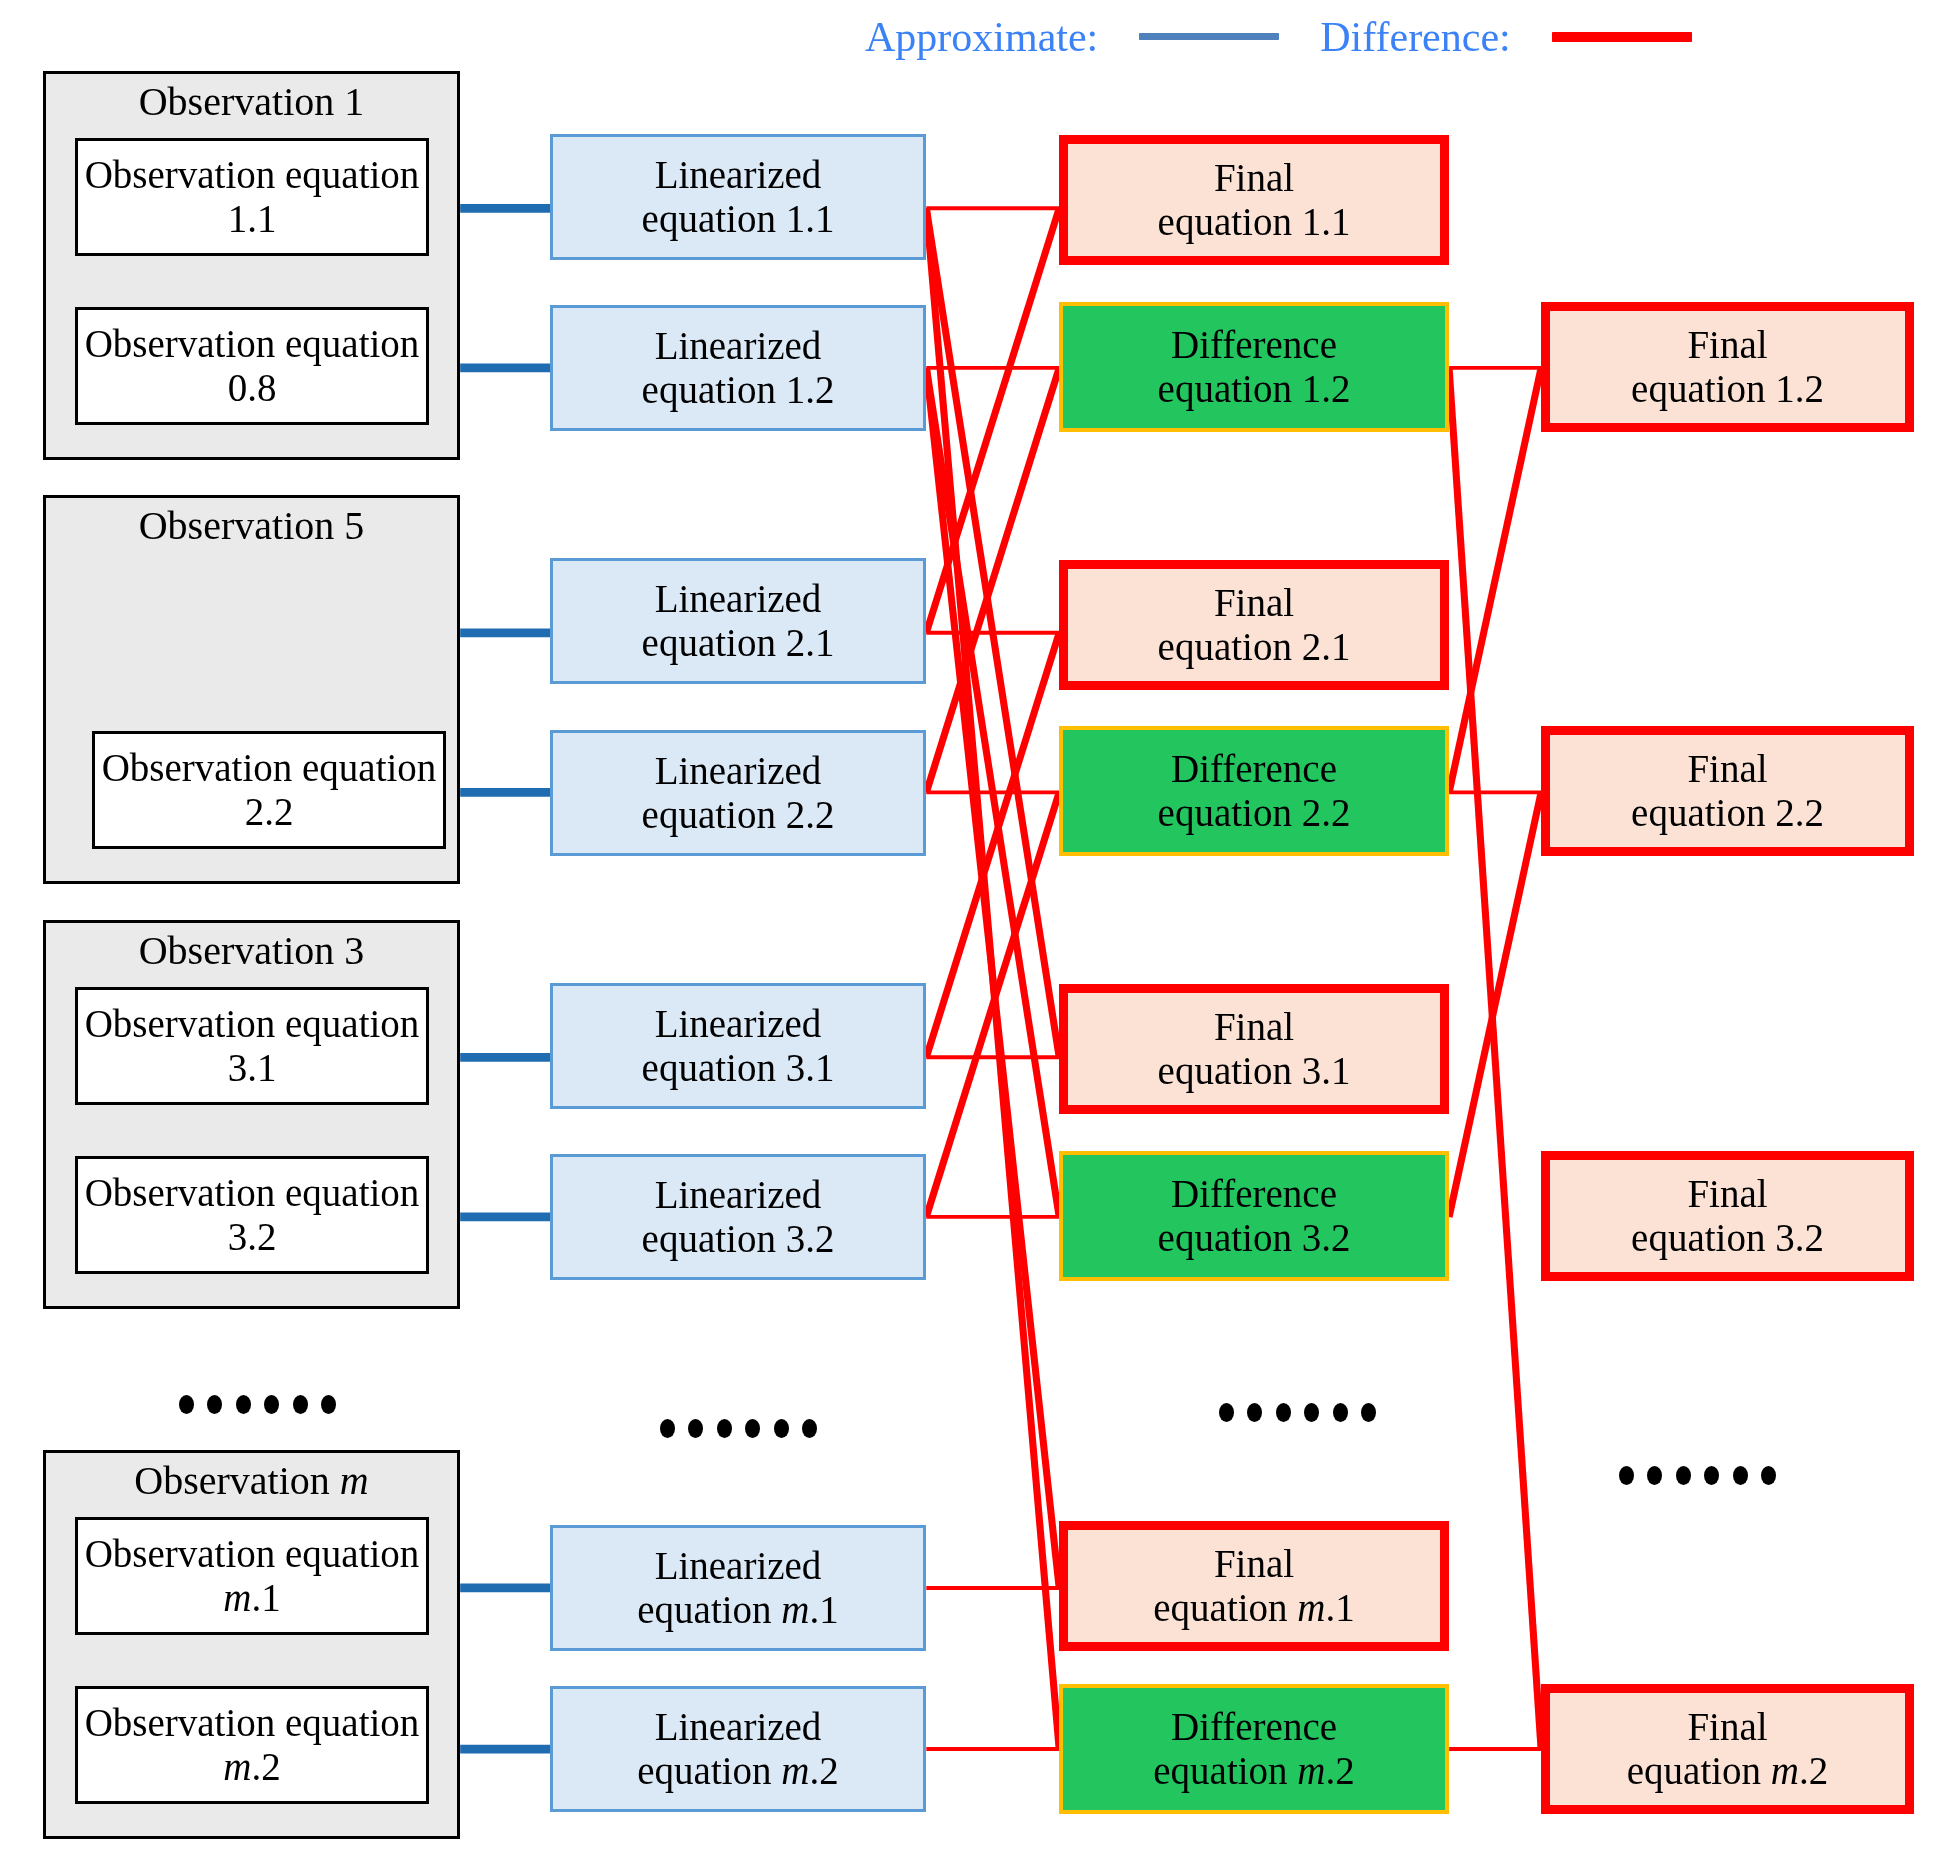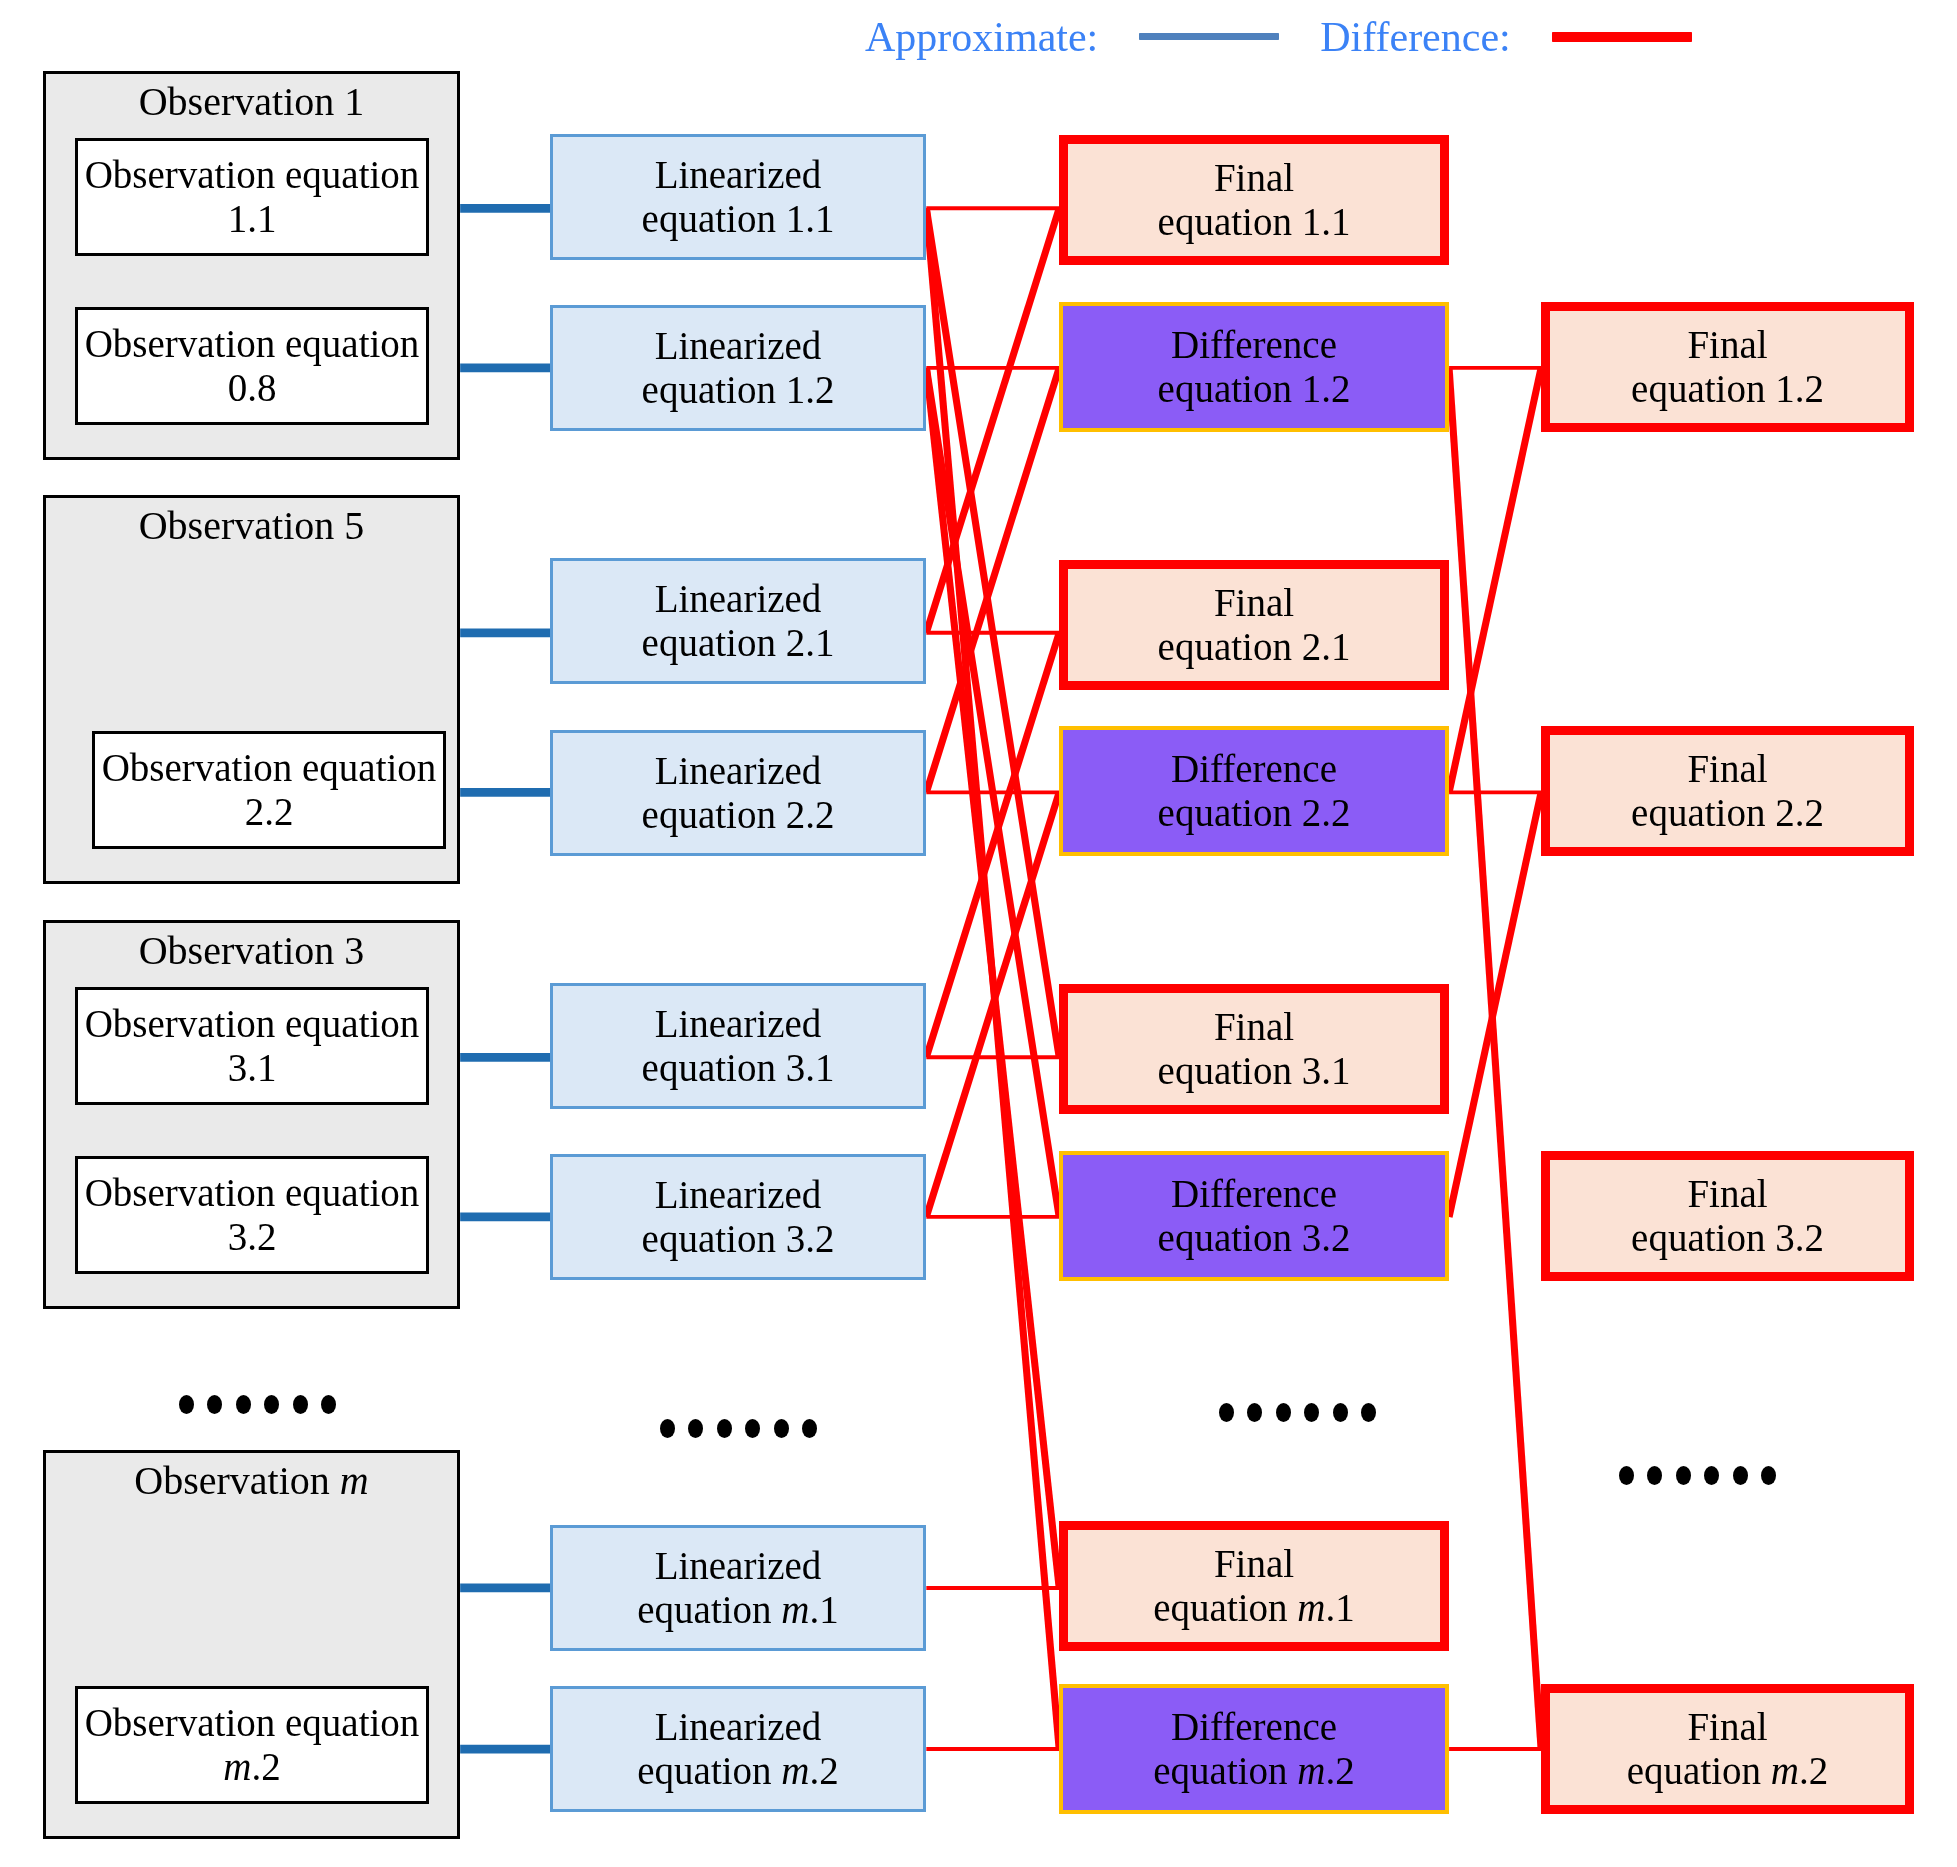--- a/index.html
+++ b/index.html
@@ -31,21 +31,21 @@
           border:3.9px solid #000;display:flex;align-items:center;
           text-align:center;font-size:39px;line-height:1.12;}
 
   
   .lin{background:#dbe8f6;border:3.9px solid #5b9bd5;}
 
   
   .fin{background:#fbe2d5;border:9.4px solid #ff0000;}
 
   
-  .dif{background:#8b5cf6;border:4.7px solid #ffbf00;}
+  .dif{background:#22c55e;border:4.7px solid #ffbf00;}
 
   
   .dots{position:absolute;display:flex;gap:13.4px;align-items:center;}
   .dots i{display:block;width:15px;height:19px;border-radius:50%;background:#000;}
 
   em{font-style:italic;}
 </style>
 </head>
 <body>
 
@@ -135,20 +135,24 @@
 equation 3.1</span>
   </div>
   <div class="obs-eq" style="left:75px;top:1156px;width:354px;height:118px;">
     <span>Observation
 equation 3.2</span>
   </div>
 
   <div class="obs-group" style="left:43px;top:1450px;width:417px;height:389px;">
     <div class="obs-title">Observation <em>m</em></div>
   </div>
+  <div class="obs-eq" style="left:75px;top:1517px;width:354px;height:118px;">
+    <span>Observation
+equation <em>m</em>.1</span>
+  </div>
   <div class="obs-eq" style="left:75px;top:1686px;width:354px;height:118px;">
     <span>Observation
 equation <em>m</em>.2</span>
   </div>
 
   <div class="node lin" style="left:550px;top:134px;width:376px;height:126px;">
     <span>Linearized
 equation 1.1</span>
     </div>
   <div class="node lin" style="left:550px;top:305px;width:376px;height:126px;">

